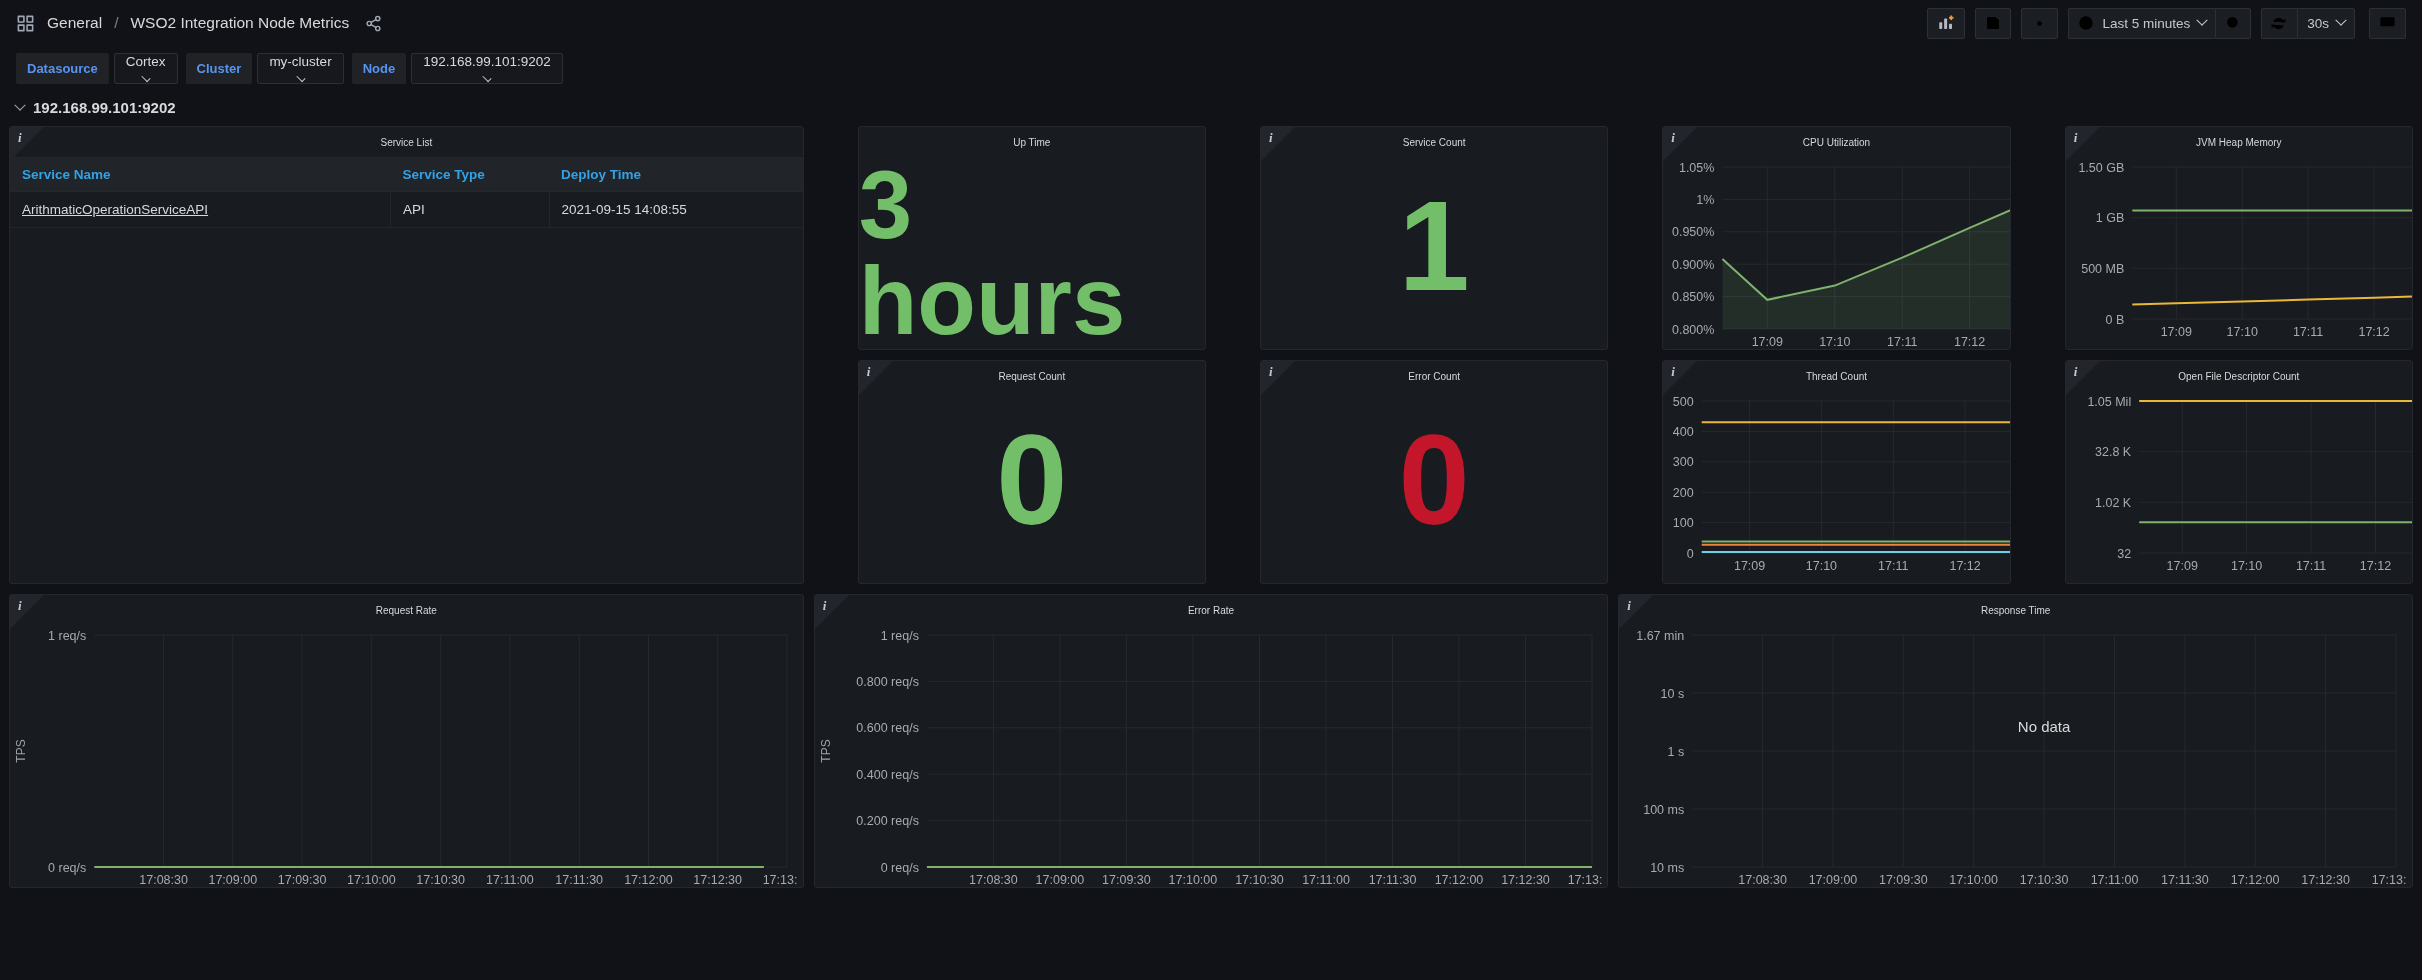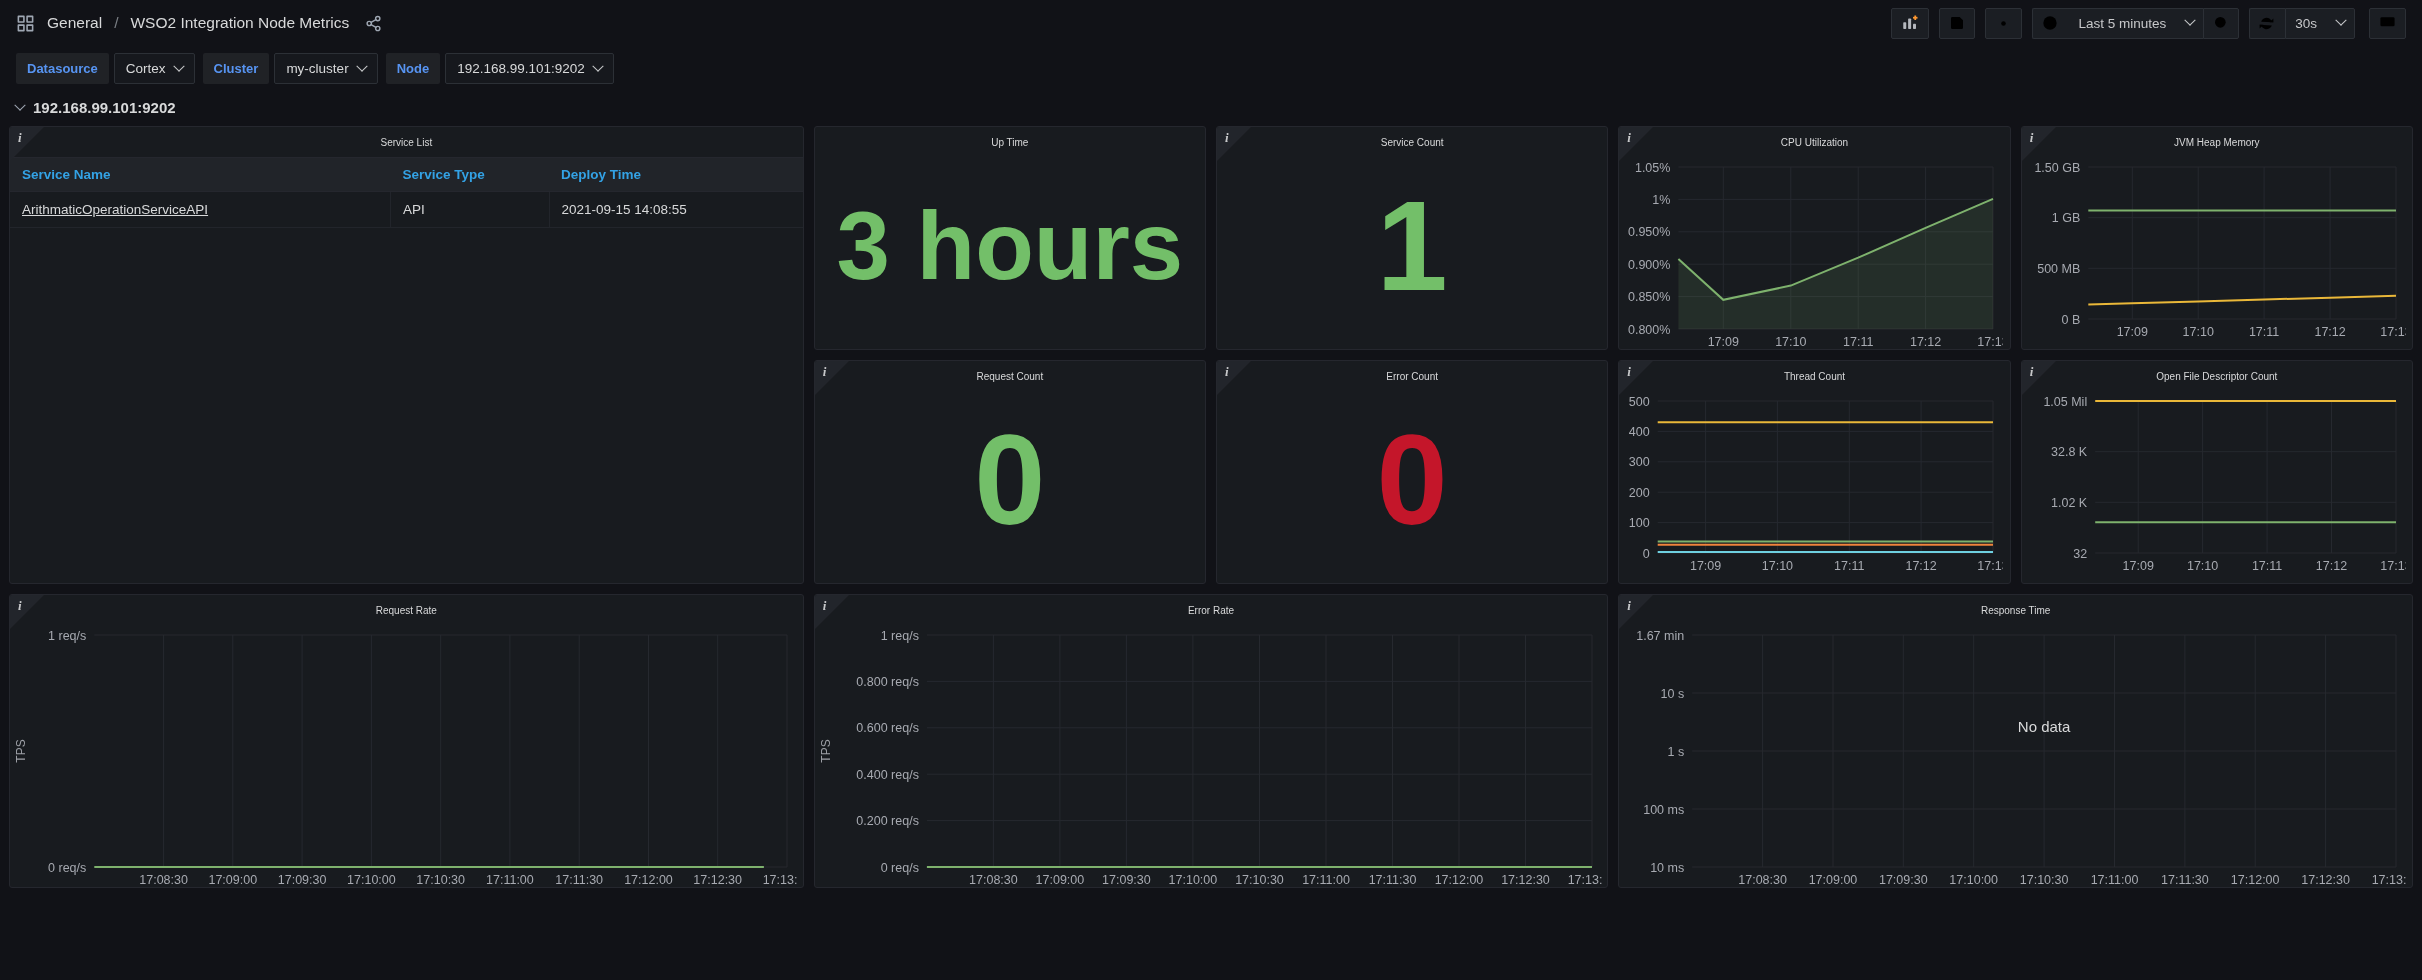--- a/index.html
+++ b/index.html
@@ -11,39 +11,39 @@
   }
   
   .topbar{height:46px;display:flex;align-items:center;justify-content:space-between;padding:0 16px;}
   .crumbs{display:flex;align-items:center;gap:12px;font-size:15.5px;}
   .crumb{color:#d8d9da;cursor:pointer;}
   .crumb-sep{color:#7b7f85;}
   .icon{display:inline-flex;align-items:center;justify-content:center;color:#9fa7b3;}
   .icon svg{stroke:#9fa7b3;fill:none;stroke-width:2;stroke-linecap:round;stroke-linejoin:round;}
   .tb-actions{display:flex;align-items:center;gap:10px;}
   .tb-btn{height:31px;min-width:36px;padding:0 9px;background:#1b1e23;border:1px solid #2c3036;border-radius:2px;
-    display:flex;align-items:center;gap:20px;color:#c7c8ca;font-size:13.5px;font-weight:500;cursor:pointer;}
+    display:flex;align-items:center;gap:8px;color:#c7c8ca;font-size:13.5px;font-weight:500;cursor:pointer;}
   .btn-group{display:flex;}
   .btn-group .tb-btn:first-child{border-right:none;border-radius:2px 0 0 2px;}
   .btn-group .tb-btn:last-child{border-radius:0 2px 2px 0;}
   .chev{width:8px;height:8px;border-right:1.8px solid #c7c8ca;border-bottom:1.8px solid #c7c8ca;transform:rotate(45deg) translate(-2px,-2px);}
   
   .submenu{display:flex;align-items:center;gap:8px;padding:7px 16px 9px;}
   .var{display:flex;align-items:stretch;}
   .var-label{background:#202226;color:#5794f2;font-size:13px;font-weight:600;padding:0 11px;height:31px;
     display:flex;align-items:center;border-radius:2px;}
   .var-value{background:#16181d;border:1px solid #2c3036;color:#d8d9da;font-size:13.5px;padding:0 11px;height:31px;
-    display:flex;align-items:center;gap:9px;margin-left:5px;border-radius:2px;cursor:pointer;}
+    display:flex;align-items:center;gap:9px;margin-left:5px;border-radius:2px;cursor:pointer;flex-direction:column;}
   
   .row-head{display:flex;align-items:center;gap:9px;padding:6px 16px 8px;font-size:15px;font-weight:600;color:#d8d9da;cursor:pointer;}
   .row-head .chev{border-color:#9fa7b3;}
   
   .grid{display:grid;grid-template-columns:repeat(12,1fr);grid-template-rows:224px 224px 294px;gap:10px;padding:2px 9px;}
   .panel{position:relative;background:#181b1f;border:1px solid #25272e;border-radius:3px;display:flex;flex-direction:column;overflow:hidden;}
-  .span2{grid-column:span 2;} .span4{grid-column:span 4;}
+  .span2{grid-column:span 2;margin-left:44px;} .span4{grid-column:span 4;}
   .tall{grid-row:1 / 3;}
   .panel-header{height:30px;flex:none;display:flex;align-items:center;justify-content:center;font-size:10px;font-weight:500;color:#d8d9da;cursor:pointer;}
   .corner{position:absolute;top:0;left:0;width:0;height:0;border-top:34px solid #22252b;border-right:34px solid transparent;}
   .corner-i{position:absolute;top:3px;left:8px;font-family:"Liberation Serif","DejaVu Serif",serif;font-style:italic;font-weight:700;font-size:13px;color:#c7c8ca;}
   
   .stat-value{flex:1;display:flex;align-items:center;justify-content:center;font-weight:700;line-height:1;padding-bottom:14px;}
   .fs-hours{font-size:96px;}
   .fs-digit{font-size:128px;}
   .green{color:#73BF69;} .red{color:#C4162A;}
   

